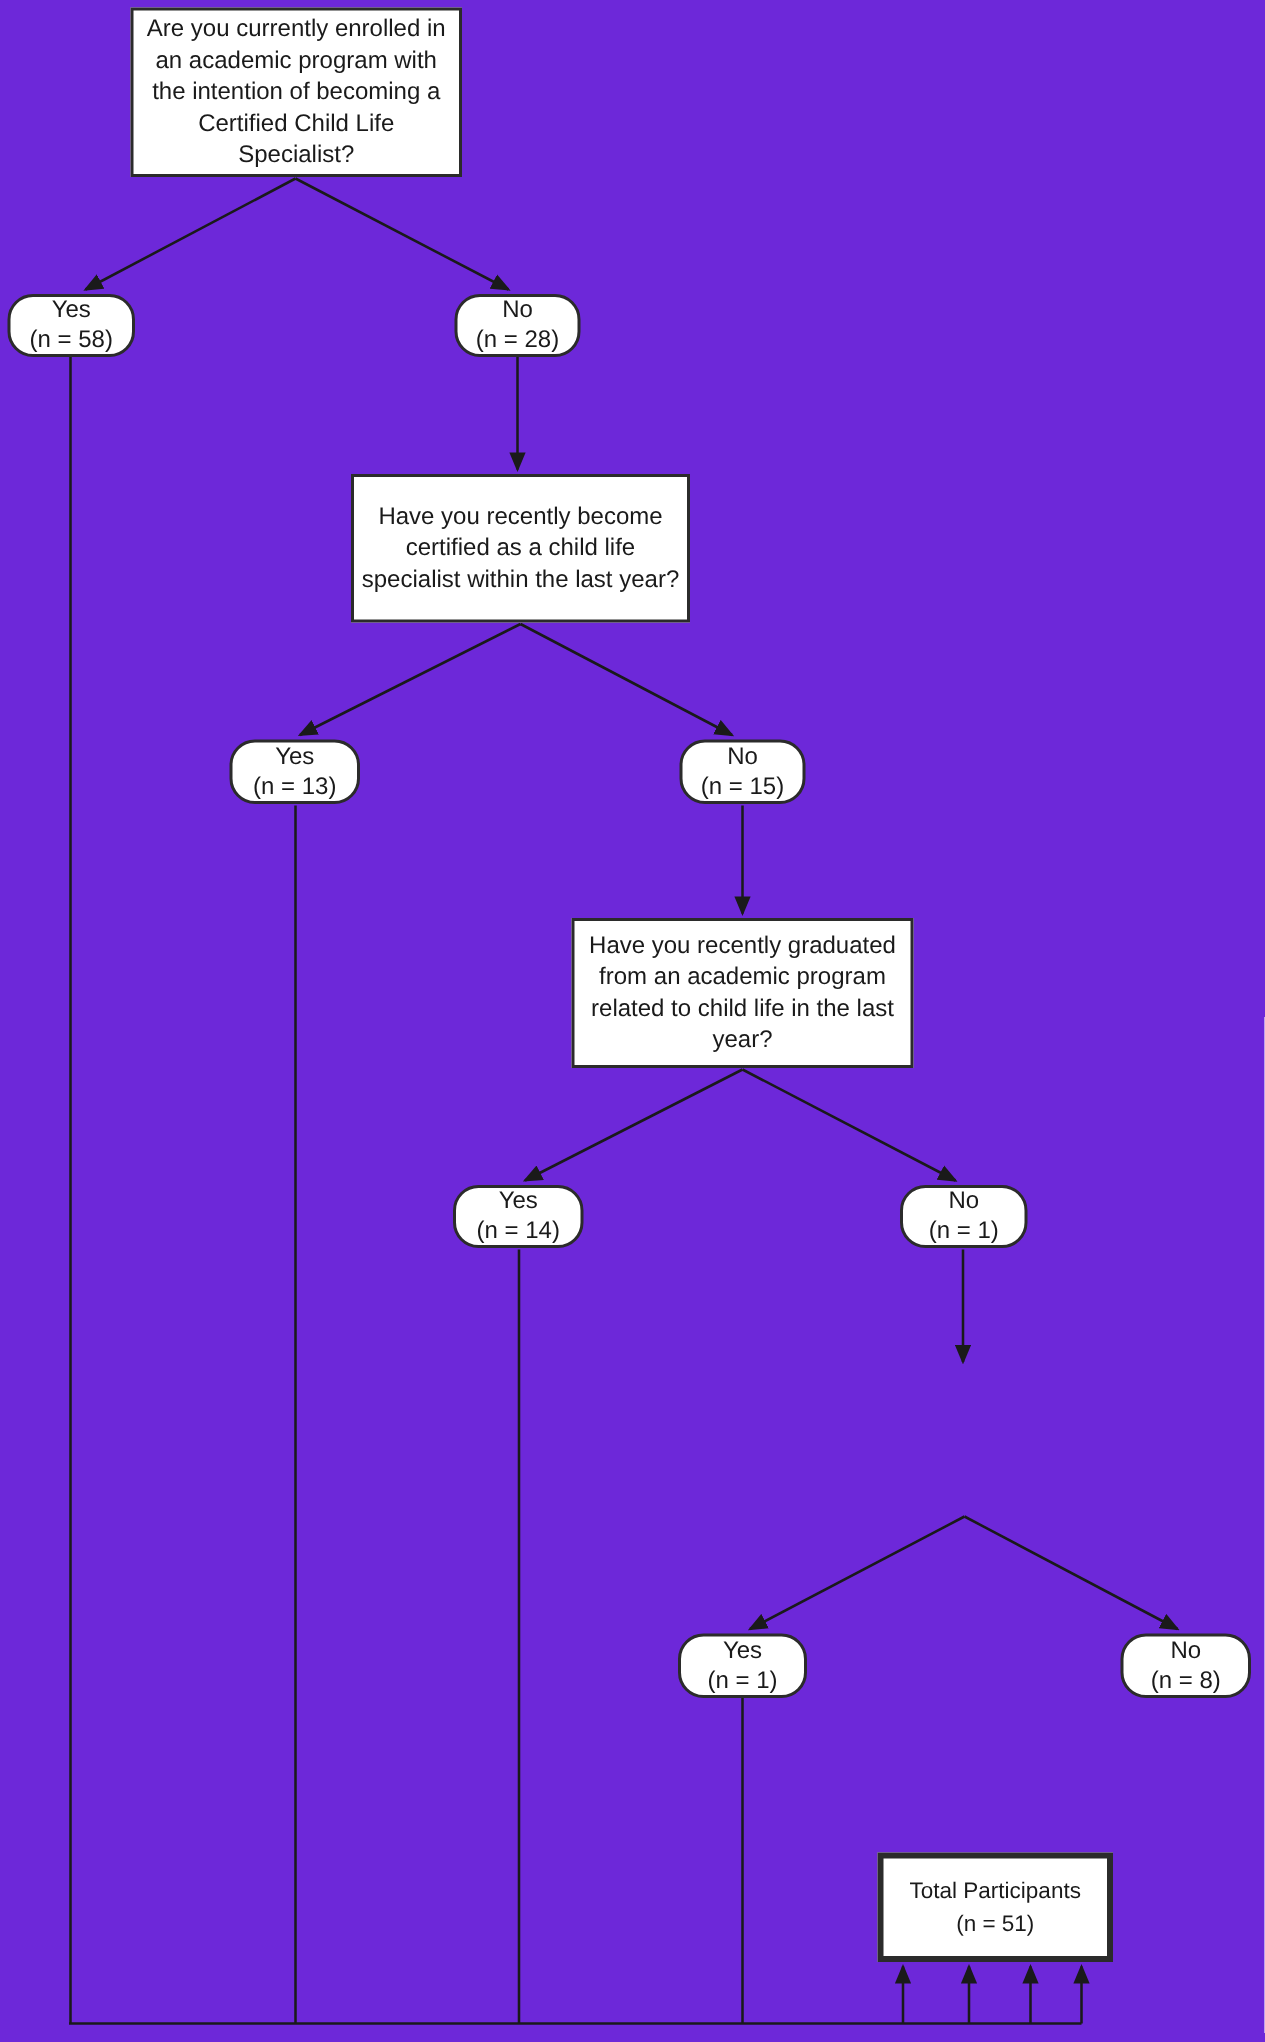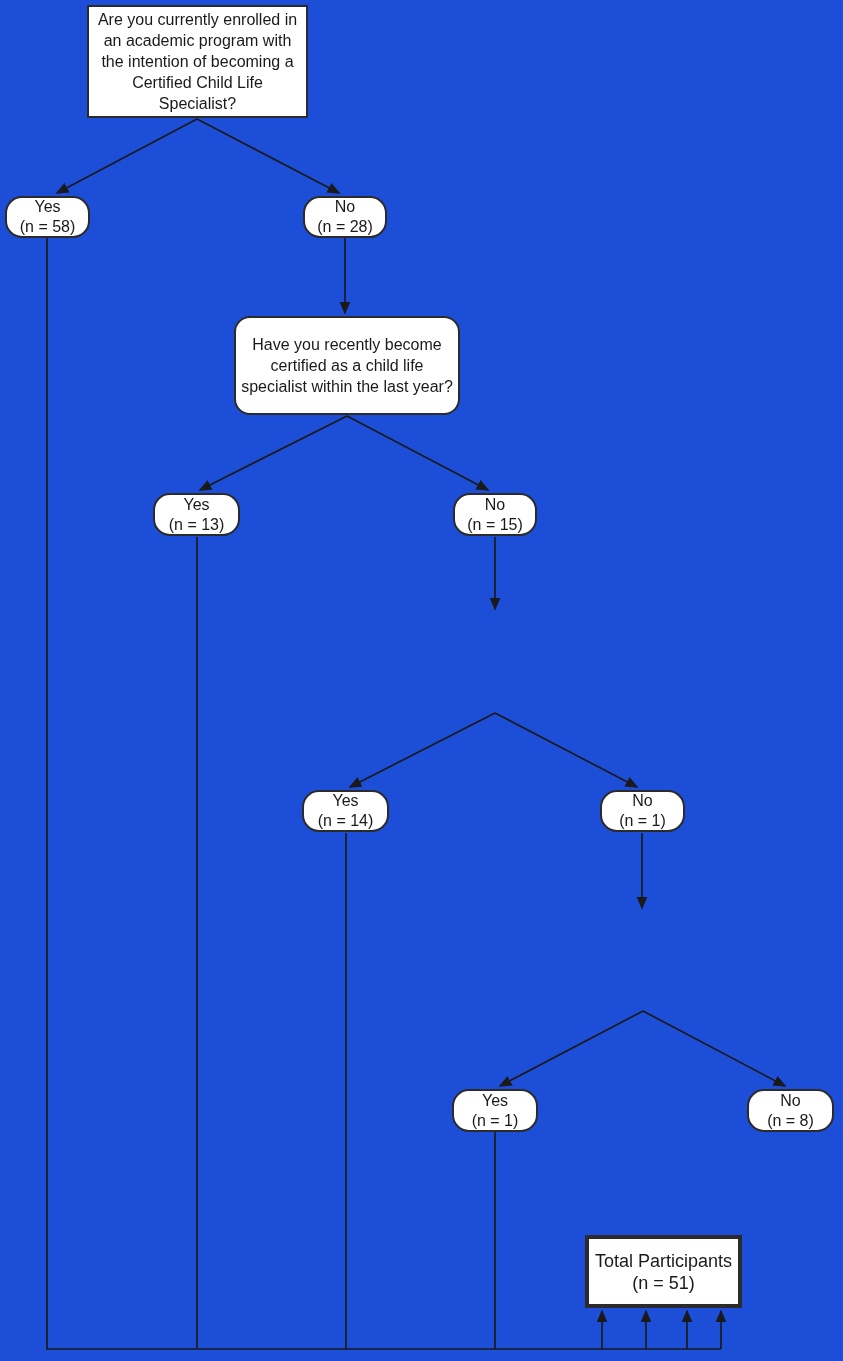--- a/index.html
+++ b/index.html
@@ -4,21 +4,21 @@
 <style>
   html, body {
     margin: 0;
     padding: 0;
     background: #ffffff;
   }
   .canvas {
     position: relative;
     width: 843px;
     height: 1361px;
-    background: #1d4ed8;
+    background: #6d28d9;
     font-family: "Liberation Sans", "DejaVu Sans", sans-serif;
     color: #1a1a1a;
     overflow: hidden;
   }
   .connectors {
     position: absolute;
     left: 0;
     top: 0;
     width: 843px;
     height: 1361px;
@@ -40,21 +40,21 @@
     padding: 2px 5px;
   }
   .abox {
     font-size: 16px;
     line-height: 20px;
     padding: 1px 2px;
     border-radius: 17px;
   }
   .total {
     border-width: 4px;
-    font-size: 18px;
+    font-size: 15px;
     line-height: 22px;
     justify-content: center;
   }
 </style>
 </head>
 <body>
 
 <div class="canvas">
 
   <svg class="connectors" viewBox="0 0 843 1361" xmlns="http://www.w3.org/2000/svg">
@@ -94,24 +94,27 @@
       <line x1="646" y1="1349" x2="646" y2="1311" marker-end="url(#arrow)"></line>
       <line x1="687" y1="1349" x2="687" y2="1311" marker-end="url(#arrow)"></line>
       <line x1="721" y1="1349" x2="721" y2="1311" marker-end="url(#arrow)"></line>
     </g>
   </svg>
 
   <div class="node qbox" style="left:87px; top:5px; width:221px; height:113px;">
     <span>Are you currently enrolled in an academic program with the intention of becoming a Certified Child Life Specialist?</span>
   </div>
 
-  <div class="node qbox" style="left:234px; top:316px; width:226px; height:99px;border-radius:16px;">
+  <div class="node qbox" style="left:234px; top:316px; width:226px; height:99px;">
     <span>Have you recently become certified as a child life specialist within the last year?</span>
   </div>
 
+  <div class="node qbox" style="left:381px; top:612px; width:228px; height:100px;">
+    <span>Have you recently graduated from an academic program related to child life in the last year?</span>
+  </div>
 
 
   <div class="node abox" style="left:5px; top:196px; width:85px; height:42px;">
     <div>Yes</div>
     <div>(n = 58)</div>
   </div>
   <div class="node abox" style="left:303px; top:196px; width:84px; height:42px;">
     <div>No</div>
     <div>(n = 28)</div>
   </div>

